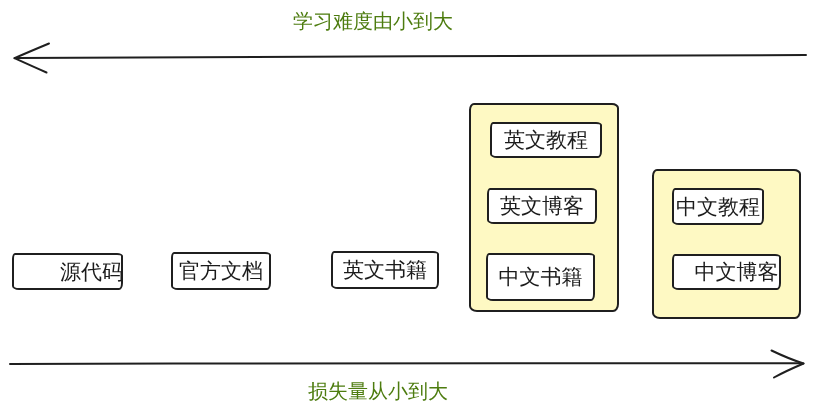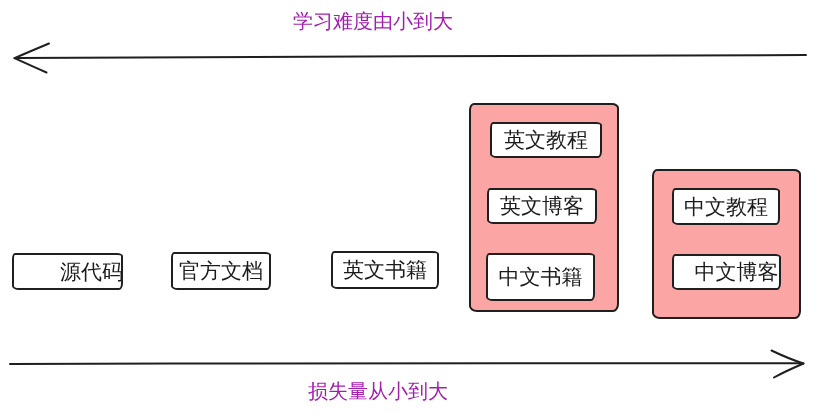--- a/index.html
+++ b/index.html
@@ -16,21 +16,21 @@
     position: absolute;
     left: 0; top: 0;
     width: 813px; height: 414px;
     pointer-events: none;
   }
   .axis-label {
     position: absolute;
     font-size: 20px;
     line-height: 1.2;
     white-space: nowrap;
-    color: #a21caf;
+    color: #4d7c0f;
   }
   .axis-label.top    { left: 293px; top: 9px; }
   .axis-label.bottom { left: 308px; top: 379px; }
 
   .sketch-box {
     position: absolute;
     box-sizing: border-box;
     border: 2px solid #1f1f1f;
     border-radius: 3px 6px 4px 7px / 6px 3px 7px 4px;
     background: #ffffff;
@@ -38,35 +38,35 @@
     align-items: center;
     justify-content: center;
     font-size: 21px;
     white-space: nowrap;
   }
   .group {
     position: absolute;
     box-sizing: border-box;
     border: 2px solid #1f1f1f;
     border-radius: 5px 7px 6px 8px / 7px 5px 8px 6px;
-    background: #fca5a5;
+    background: #fef9c3;
   }
   
   .box-source   { left: 12px;  top: 253px; width: 111px; height: 37px; padding-left: 48px; }
   .box-docs     { left: 171px; top: 252px; width: 100px; height: 38px; }
   .box-enbooks  { left: 331px; top: 251px; width: 108px; height: 38px; }
   
   .group-a { left: 469px; top: 103px; width: 150px; height: 209px; }
   .group-b { left: 652px; top: 169px; width: 149px; height: 150px; }
   
   .group .sketch-box { position: absolute; }
   .box-entut  { left: 19px; top: 17px;  width: 112px; height: 36px; }
   .box-enblog { left: 16px; top: 83px;  width: 110px; height: 36px; }
   .box-cnbook { left: 15px; top: 148px; width: 109px; height: 48px; }
-  .box-cntut  { left: 18px; top: 17px;  width: 108px; height: 37px; }
+  .box-cntut  { left: 18px; top: 17px;  width: 92px; height: 37px; }
   .box-cnblog { left: 18px; top: 83px;  width: 109px; height: 36px; padding-left: 20px; }
 </style>
 </head>
 <body>
 
 <div class="canvas">
 
   <svg class="arrows" viewBox="0 0 813 414" xmlns="http://www.w3.org/2000/svg" fill="none" stroke="#1f1f1f" stroke-width="2" stroke-linecap="round">
 
     <g>

